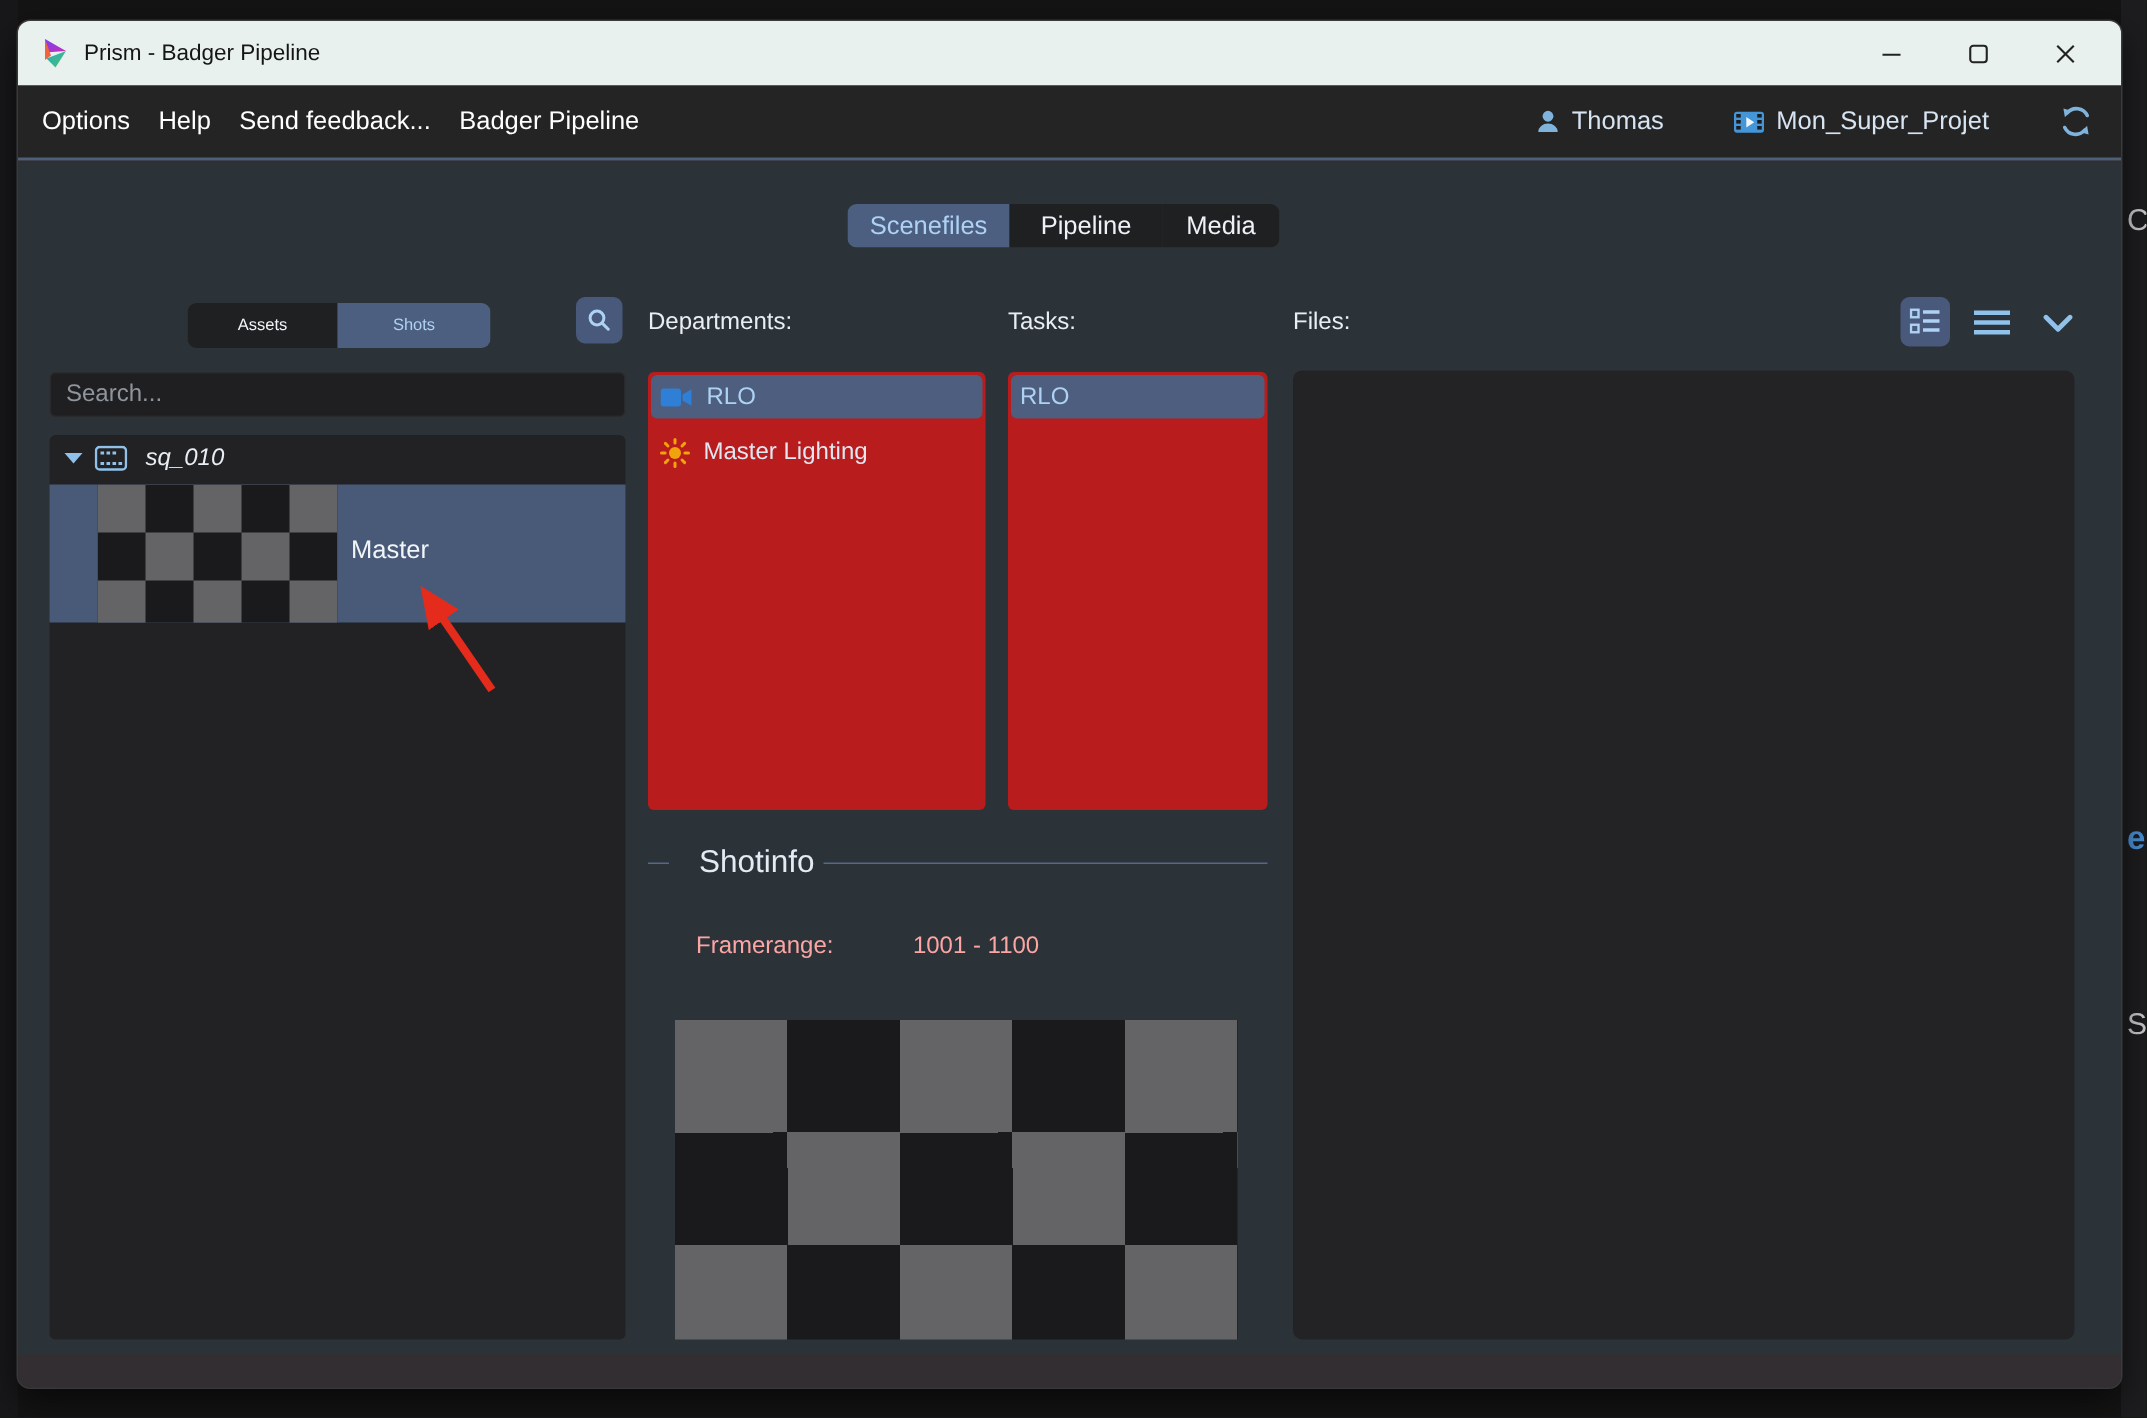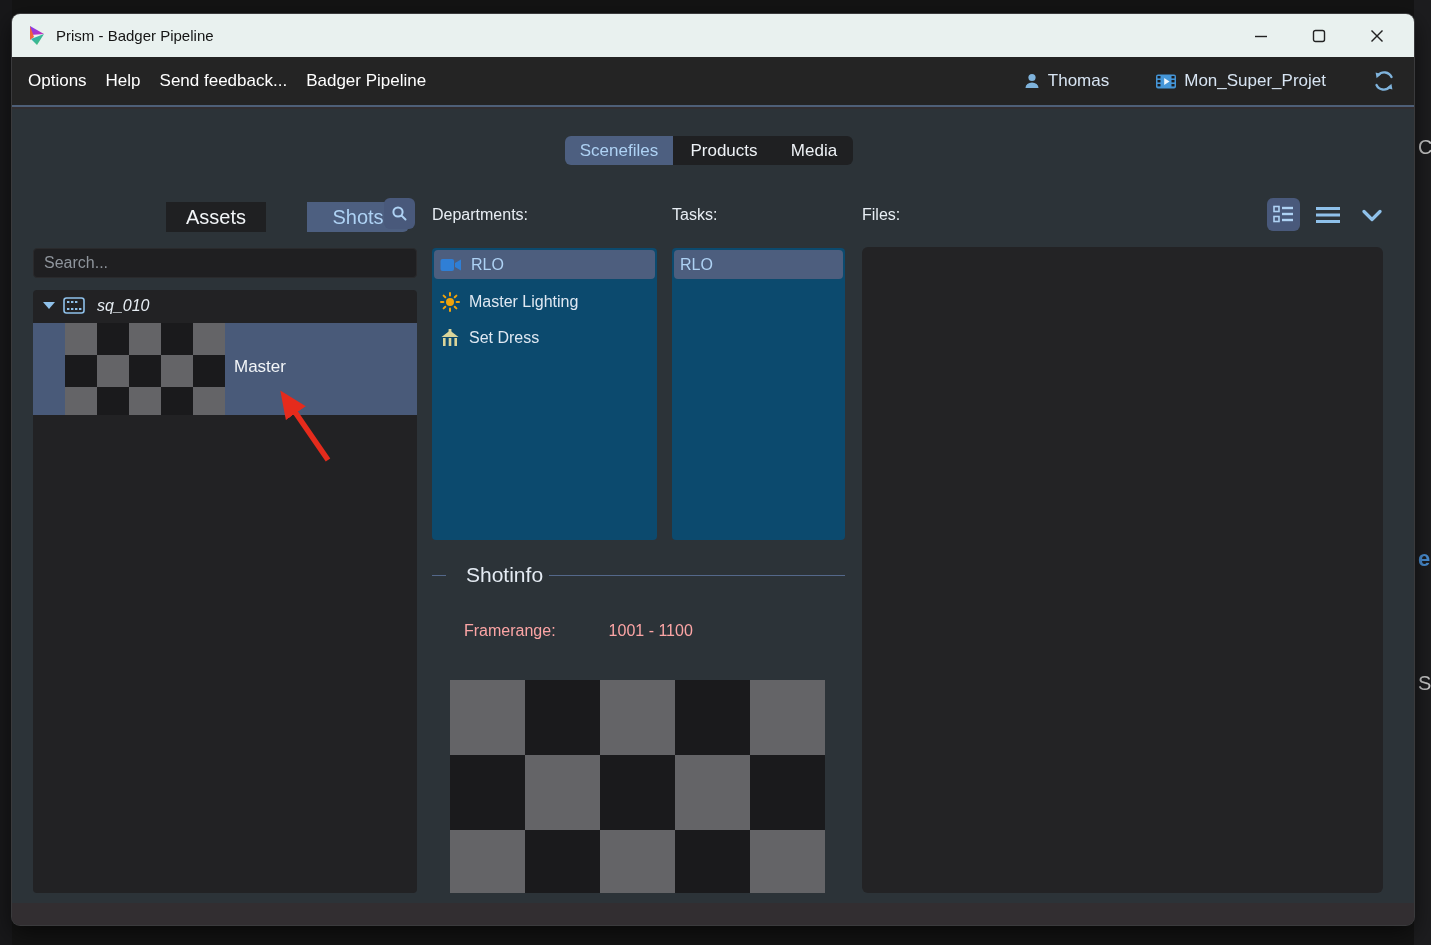--- a/index.html
+++ b/index.html
@@ -38,21 +38,21 @@
   
   .tabbar { position:absolute; left:553px; top:122px; display:flex; height:29px; border-radius:6px; overflow:hidden; }
   .tab { display:flex; align-items:center; justify-content:center; font-size:17px;
     background:#1f2022; color:#eef2f6; }
   .tab.active { background:#4d5f80; color:#aed2f4; }
   .tab.t1 { width:108px; } .tab.t2 { width:102px; } .tab.t3 { width:78px; }
 
   
   .toggle { position:absolute; left:113px; top:188px; display:flex; height:30px; border-radius:6px; overflow:hidden; }
   .toggle .seg { width:100px; display:flex; align-items:center; justify-content:center;
-    font-size:20px; background:#1f2022; color:#f2f5f8;margin-left:41px; }
+    font-size:11px; background:#1f2022; color:#f2f5f8; }
   .toggle .seg.active { width:102px; background:#4d5f80; color:#aed2f4; }
   .search-btn { position:absolute; left:372px; top:184px; width:31px; height:31px;
     background:#49597b; border-radius:6px; display:flex; align-items:center; justify-content:center; }
   .search-input { position:absolute; left:21px; top:234px; width:384px; height:30px;
     background:#1f1f21; border:1px solid #2a2a2c; border-radius:4px; color:#dfe7ef;
     font-size:16px; padding:0 10px; outline:none; font-family:"Liberation Sans",sans-serif; }
   .search-input::placeholder { color:#8f959c; }
 
   .tree { position:absolute; left:21px; top:276px; width:384px; height:603px;
     background:#222224; border-radius:4px; }
@@ -62,21 +62,21 @@
   .seq-row .seq-icon { margin-left:8px; }
   .seq-row .seq-label { margin-left:12px; font-size:16px; color:#e8eef4;font-style:italic; }
   .shot-row { position:absolute; left:0; top:33px; width:100%; height:92px; background:#495a79; }
   .shot-thumb { position:absolute; left:32px; top:0; width:160px; height:92px;
     background:repeating-conic-gradient(#1a1a1c 0 90deg, #646467 0 180deg);
     background-size:64px 64px; }
   .shot-label { position:absolute; left:201px; top:34px; font-size:17px; color:#f2f5f8; }
 
   
   .col-header { position:absolute; top:192px; font-size:16px; color:#e8eef4; }
-  .panel { position:absolute; background:#0c4a6e; border-radius:4px; }
+  .panel { position:absolute; background:#b91c1c; border-radius:4px; }
   .dept-list { left:420px; top:234px; width:225px; height:292px; }
   .task-list { left:660px; top:234px; width:173px; height:292px; }
   .files-list { left:850px; top:233px; width:521px; height:646px; background:#232325; border-radius:6px; }
 
   .li { position:absolute; left:2px; right:2px; height:29px; display:flex; align-items:center;
     gap:9px; padding-left:6px; font-size:16px; color:#dfe8f2; border-radius:4px; }
   .li.selected { background:#4d5e7e; color:#aed2f4; }
 
   
   .view-btn { position:absolute; display:flex; align-items:center; justify-content:center; }
@@ -186,21 +186,21 @@
           <path d="M4.5 16 A8 8 0 0 0 17.8 17.8" fill="none" stroke="#7fb3dc" stroke-width="2.4" stroke-linecap="round"></path>
           <polygon points="20.4,20.6 15.1,19.1 19.4,14.8" fill="#7fb3dc"></polygon>
         </svg>
       </div>
     </div>
 
     <div class="content"></div>
 
     <div class="tabbar">
       <div class="tab t1 active">Scenefiles</div>
-      <div class="tab t2">Products</div>
+      <div class="tab t2">Pipeline</div>
       <div class="tab t3">Media</div>
     </div>
 
     <div class="toggle">
       <div class="seg">Assets</div>
       <div class="seg active">Shots</div>
     </div>
     <div class="search-btn">
       <svg width="17" height="17" viewBox="0 0 17 17">
         <circle cx="7" cy="7" r="4.6" fill="none" stroke="#aed2f4" stroke-width="2"></circle>
@@ -249,30 +249,20 @@
             <line x1="1" y1="10" x2="3.4" y2="10"></line>
               <line x1="16.6" y1="10" x2="19" y2="10"></line>
             <line x1="3.6" y1="3.6" x2="5.3" y2="5.3"></line>
               <line x1="14.7" y1="14.7" x2="16.4" y2="16.4"></line>
             <line x1="3.6" y1="16.4" x2="5.3" y2="14.7"></line>
               <line x1="14.7" y1="5.3" x2="16.4" y2="3.6"></line>
           </g>
         </svg>
         <span>Master Lighting</span>
       </div>
-      <div class="li" style="top:75px;">
-        <svg width="20" height="19" viewBox="0 0 20 19">
-          <rect x="8.6" y="1" width="2.8" height="3" fill="#d9d49a"></rect>
-          <polygon points="10,2.5 18.5,9 1.5,9" fill="#d9d49a"></polygon>
-          <rect x="3" y="10" width="2.6" height="8" fill="#d9d49a"></rect>
-          <rect x="8.7" y="10" width="2.6" height="8" fill="#d9d49a"></rect>
-          <rect x="14.4" y="10" width="2.6" height="8" fill="#d9d49a"></rect>
-        </svg>
-        <span>Set Dress</span>
-      </div>
     </div>
 
     <div class="col-header" style="left:660px;">Tasks:</div>
     <div class="panel task-list">
       <div class="li selected" style="top:2px;">
         <span>RLO</span>
       </div>
     </div>
 
     <div class="col-header" style="left:850px;">Files:</div>

